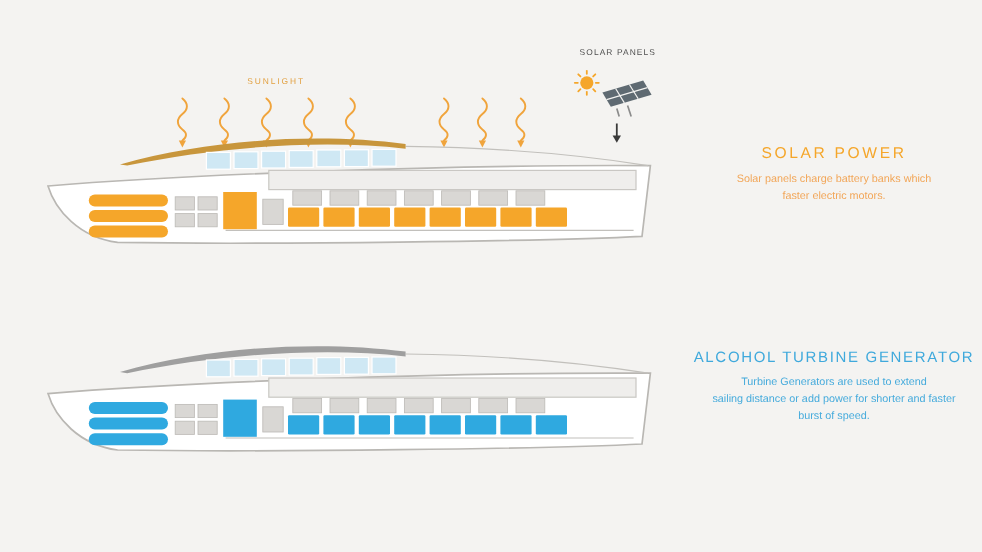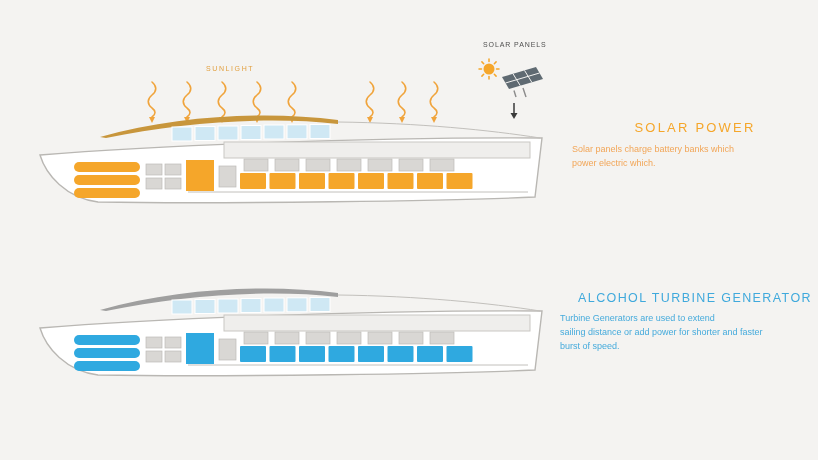--- a/index.html
+++ b/index.html
@@ -41,21 +41,21 @@
   }
   .panels-label{
     font-size:7px;letter-spacing:0.9px;color:#4f4f4f;white-space:nowrap;
   }
   .section-title{
     text-align:center;letter-spacing:2.2px;white-space:nowrap;
   }
   .title--solar{font-size:13px;color:#f5a62a;}
   .title--turbine{font-size:12.5px;color:#3fa9dc;letter-spacing:1.4px;}
   .section-desc{
-    font-size:9px;line-height:1.55;
+    text-align:center;font-size:9px;line-height:1.55;
   }
   .desc--solar{color:#f2a658;}
   .desc--turbine{color:#46abdc;}
   .section-desc span{display:block;}
 </style>
 </head>
 <body>
 
 <div class="stage">
 
@@ -196,21 +196,21 @@
   </svg>
 
   <svg class="abs boat boat--solar" style="left:38px;top:103px;" width="512" height="112" viewBox="0 0 512 112">
     <use href="#boat-symbol"></use>
   </svg>
 
   <div class="abs section-title title--solar" style="left:585px;top:120px;width:220px;">SOLAR POWER</div>
 
   <div class="abs section-desc desc--solar" style="left:572px;top:143px;width:246px;">
     <span>Solar panels charge battery banks which</span>
-    <span>power electric which.</span>
+    <span>faster electric motors.</span>
   </div>
 
   <svg class="abs boat boat--turbine" style="left:38px;top:276px;" width="512" height="112" viewBox="0 0 512 112">
     <use href="#boat-symbol"></use>
   </svg>
 
   <div class="abs section-title title--turbine" style="left:565px;top:291px;width:260px;">ALCOHOL TURBINE GENERATOR</div>
 
   <div class="abs section-desc desc--turbine" style="left:560px;top:312px;width:270px;">
     <span>Turbine Generators are used to extend</span>

